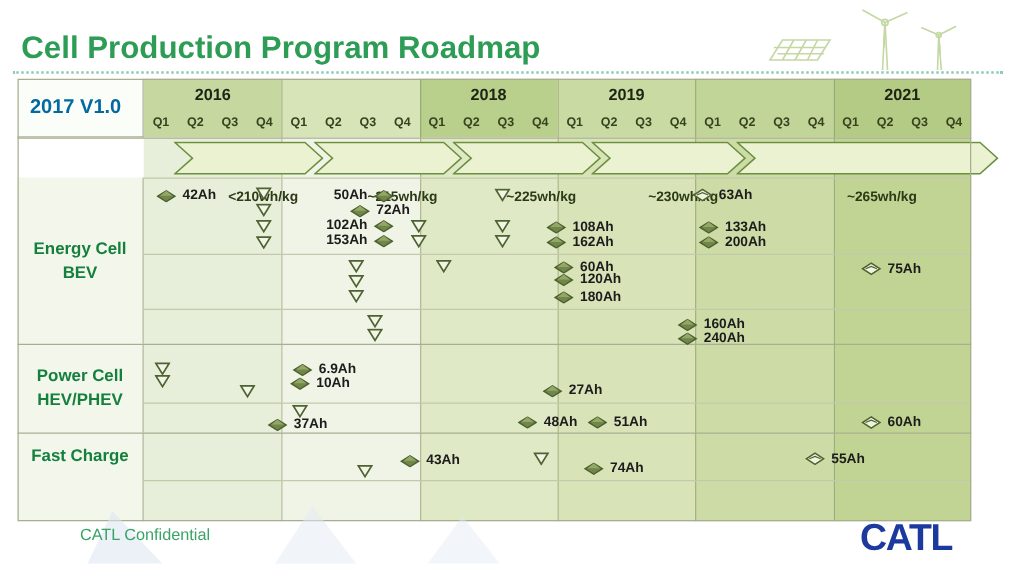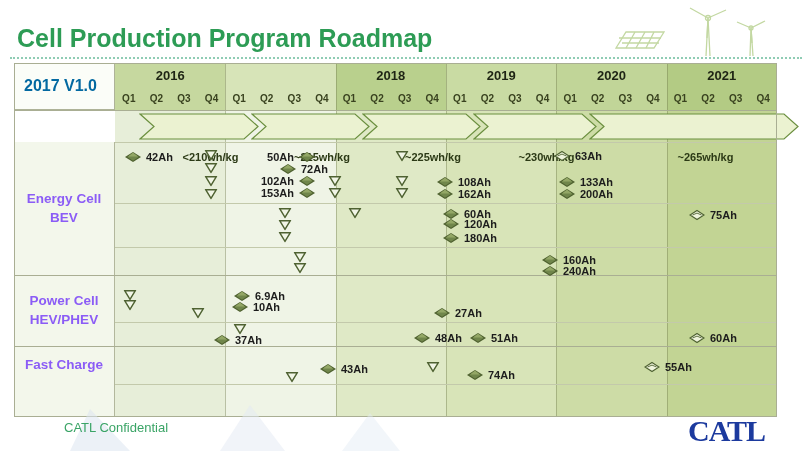--- a/index.html
+++ b/index.html
@@ -13,35 +13,35 @@
   .roadmap{position:absolute;left:0;top:0;width:812px;height:452px;}
   .abs{position:absolute;}
   .year-cell{position:absolute;display:flex;align-items:center;justify-content:center;
              font-size:13px;font-weight:bold;color:#1e2414;}
   .q-cell{position:absolute;display:flex;align-items:center;justify-content:center;
           font-size:10px;font-weight:bold;color:#39421f;}
   .version{position:absolute;display:flex;align-items:center;justify-content:flex-start;
            padding-left:10px;font-size:16px;font-weight:bold;color:#0369a1;background:#fbfdf8;
            box-sizing:border-box;border-right:1px solid #aeb398;border-bottom:1px solid #aeb398;}
   .row-label{position:absolute;display:flex;align-items:center;justify-content:center;text-align:center;
-             font-size:13.5px;font-weight:bold;color:#8b5cf6;background:#f3f7eb;white-space:pre-line;
+             font-size:13.5px;font-weight:bold;color:#15803d;background:#f3f7eb;white-space:pre-line;
              box-sizing:border-box;border-right:1px solid #b2b79c;line-height:1.35;}
   .chev{position:absolute;padding-left:23px;}
   .chev-label{position:absolute;width:100%;text-align:center;font-size:11px;font-weight:bold;
               color:#2c3a16;line-height:27px;}
   .hline{position:absolute;height:0;border-top:1px solid #a9ae93;}
   .hline.faint{border-top:1px solid #c3c9ab;}
   .vline{position:absolute;width:0;border-left:1px solid rgba(120,128,85,0.45);}
   .marker{position:absolute;transform:translate(-50%,-50%);line-height:0;}
   .mlabel{position:absolute;top:50%;transform:translateY(-50%);font-size:11px;font-weight:bold;
           color:#1c1c1c;white-space:nowrap;line-height:1;}
   .outline{position:absolute;border:1px solid #a9ae93;box-sizing:border-box;}
   .footer-conf{position:absolute;left:64px;top:420px;font-size:13px;color:#3aa466;}
   .catl-logo{position:absolute;left:688px;top:414px;font-size:30px;font-weight:bold;
-             color:#1c3a9e;letter-spacing:-1px;font-family:Liberation Serif, serif;}
+             color:#1c3a9e;letter-spacing:-1px;font-family:Liberation Sans, sans-serif;}
   .watermark{position:absolute;left:70px;top:405px;}
 </style>
 </head>
 <body>
 
 <div class="slide">
 
   <div class="title">Cell Production Program Roadmap</div>
   <div class="title-divider"></div>
 
@@ -90,21 +90,20 @@
       <div class="abs" style="left: 446px; top: 63px; width: 110.333px; height: 47px; background: rgb(201, 219, 163);"></div>
       <div class="abs" style="left: 446px; top: 110px; width: 110.333px; height: 307px; background: rgb(216, 228, 184);"></div>
       <div class="year-cell" style="left: 446px; top: 63px; width: 110.333px; height: 24px;">2019</div>
       <div class="q-cell" style="left: 446px; top: 87px; width: 27.5833px; height: 23px;">Q1</div>
       <div class="q-cell" style="left: 473.583px; top: 87px; width: 27.5833px; height: 23px;">Q2</div>
       <div class="q-cell" style="left: 501.167px; top: 87px; width: 27.5833px; height: 23px;">Q3</div>
       <div class="q-cell" style="left: 528.75px; top: 87px; width: 27.5833px; height: 23px;">Q4</div>
       <div class="vline" style="left: 446px; top: 63px; height: 354px;"></div>
       <div class="abs" style="left: 556.333px; top: 63px; width: 110.333px; height: 47px; background: rgb(193, 213, 152);"></div>
       <div class="abs" style="left: 556.333px; top: 110px; width: 110.333px; height: 307px; background: rgb(205, 220, 166);"></div>
-      <div class="year-cell" style="left: 556.333px; top: 63px; width: 110.333px; height: 24px;">2020</div>
       <div class="q-cell" style="left: 556.333px; top: 87px; width: 27.5833px; height: 23px;">Q1</div>
       <div class="q-cell" style="left: 583.917px; top: 87px; width: 27.5833px; height: 23px;">Q2</div>
       <div class="q-cell" style="left: 611.5px; top: 87px; width: 27.5833px; height: 23px;">Q3</div>
       <div class="q-cell" style="left: 639.083px; top: 87px; width: 27.5833px; height: 23px;">Q4</div>
       <div class="vline" style="left: 556.333px; top: 63px; height: 354px;"></div>
       <div class="abs" style="left: 666.667px; top: 63px; width: 110.333px; height: 47px; background: rgb(179, 203, 132);"></div>
       <div class="abs" style="left: 666.667px; top: 110px; width: 110.333px; height: 307px; background: rgb(194, 212, 148);"></div>
       <div class="year-cell" style="left: 666.667px; top: 63px; width: 110.333px; height: 24px;">2021</div>
       <div class="q-cell" style="left: 666.667px; top: 87px; width: 27.5833px; height: 23px;">Q1</div>
       <div class="q-cell" style="left: 694.25px; top: 87px; width: 27.5833px; height: 23px;">Q2</div>

